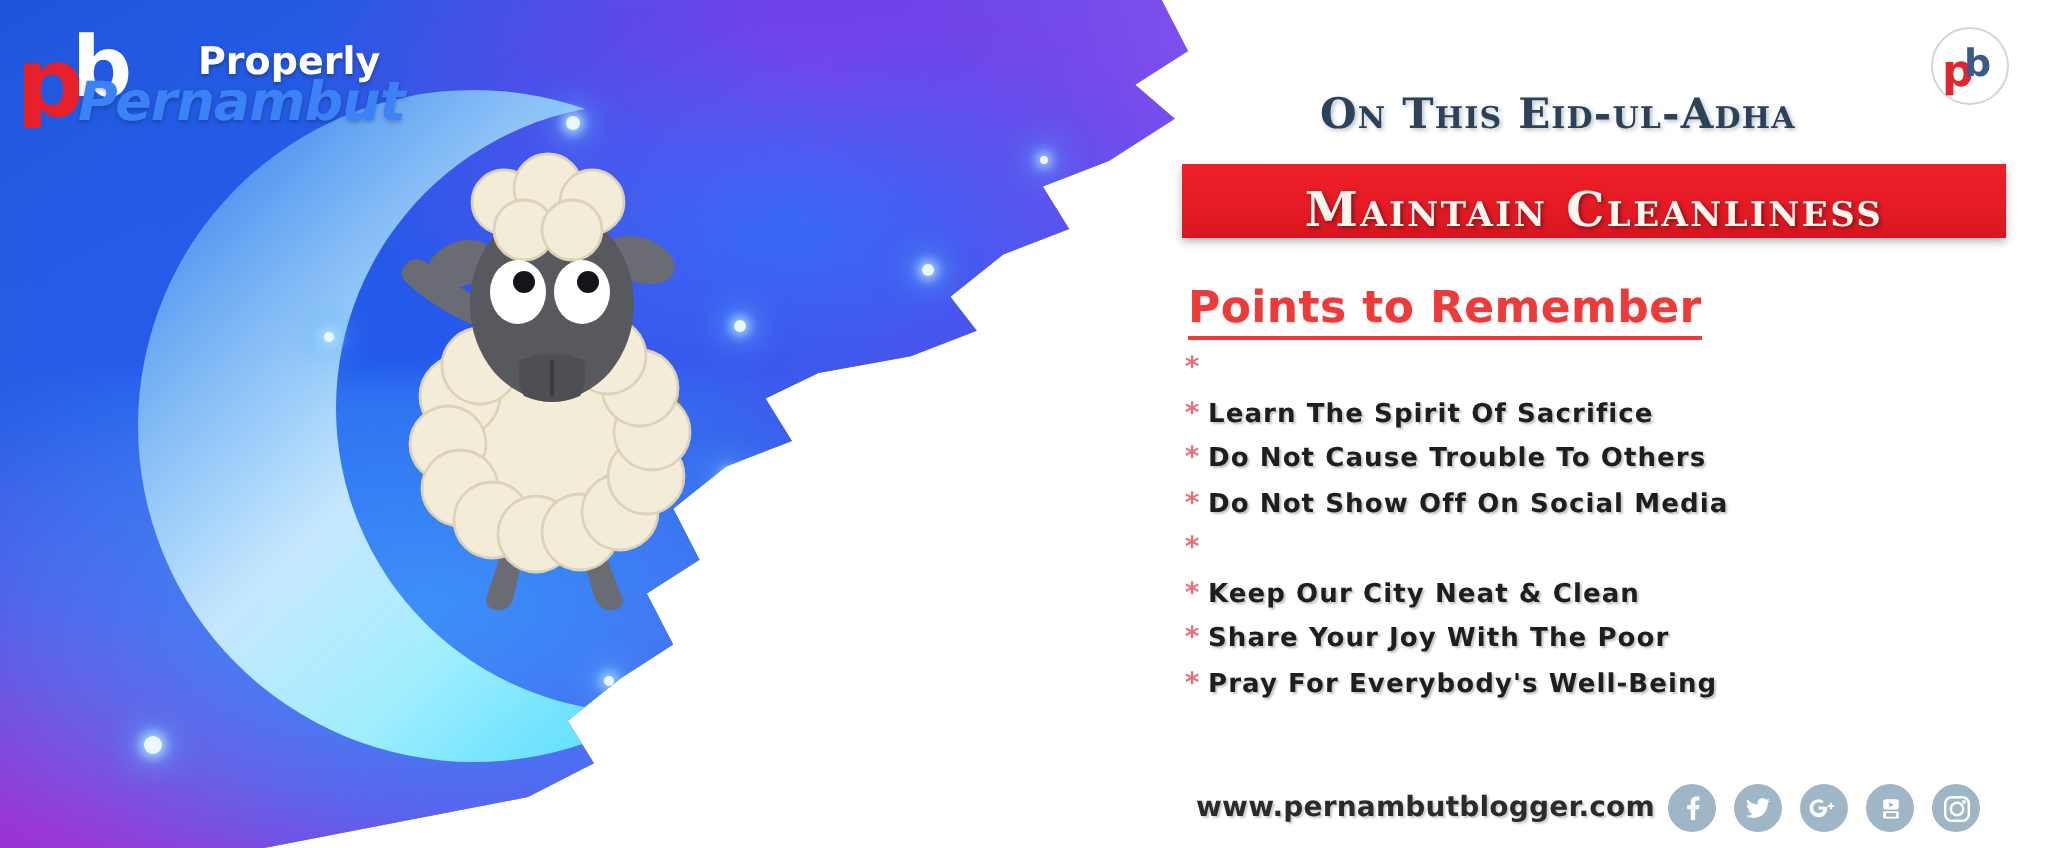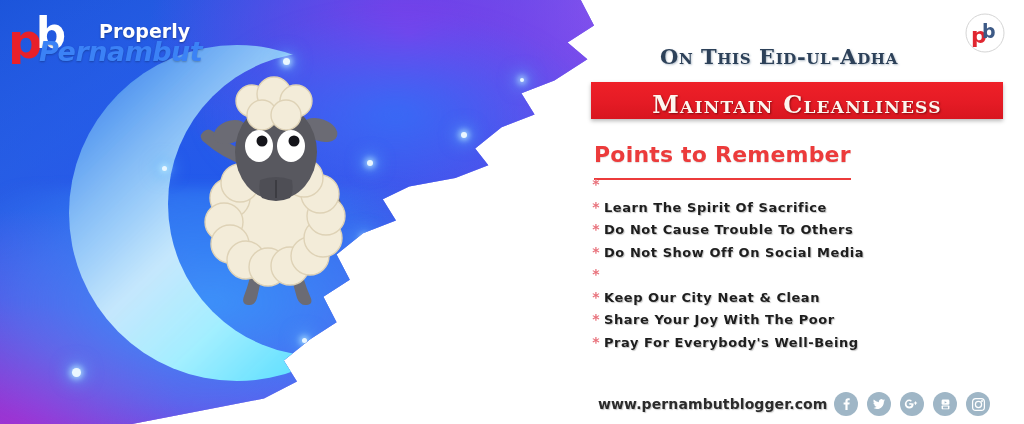--- a/index.html
+++ b/index.html
@@ -114,21 +114,21 @@
     white-space:nowrap;
   }
 
   .points-title{
     position:absolute;left:6px;top:142px;
     color:#ec3b3b;
     font-family:"DejaVu Sans", sans-serif;
     font-weight:bold;font-size:22px;
     letter-spacing:.2px;
     border-bottom:2px solid #ec3b3b;
-    padding-bottom:11px;
+    padding-bottom:1px;
     display:inline-block;
     text-shadow:0 1px 1px rgba(0,0,0,.12);
     white-space:nowrap;
   }
 
   .points{position:absolute;left:0px;top:176px;width:430px;}
   .point{
     display:flex;align-items:baseline;
     height:22.5px;
   }

